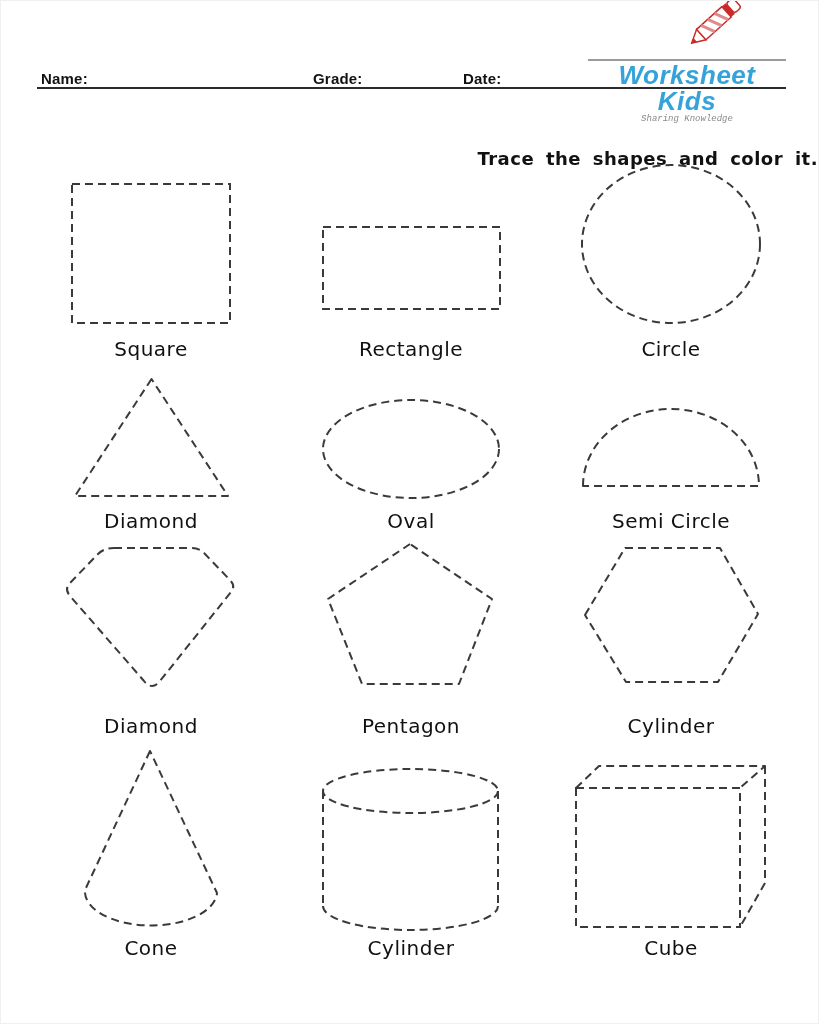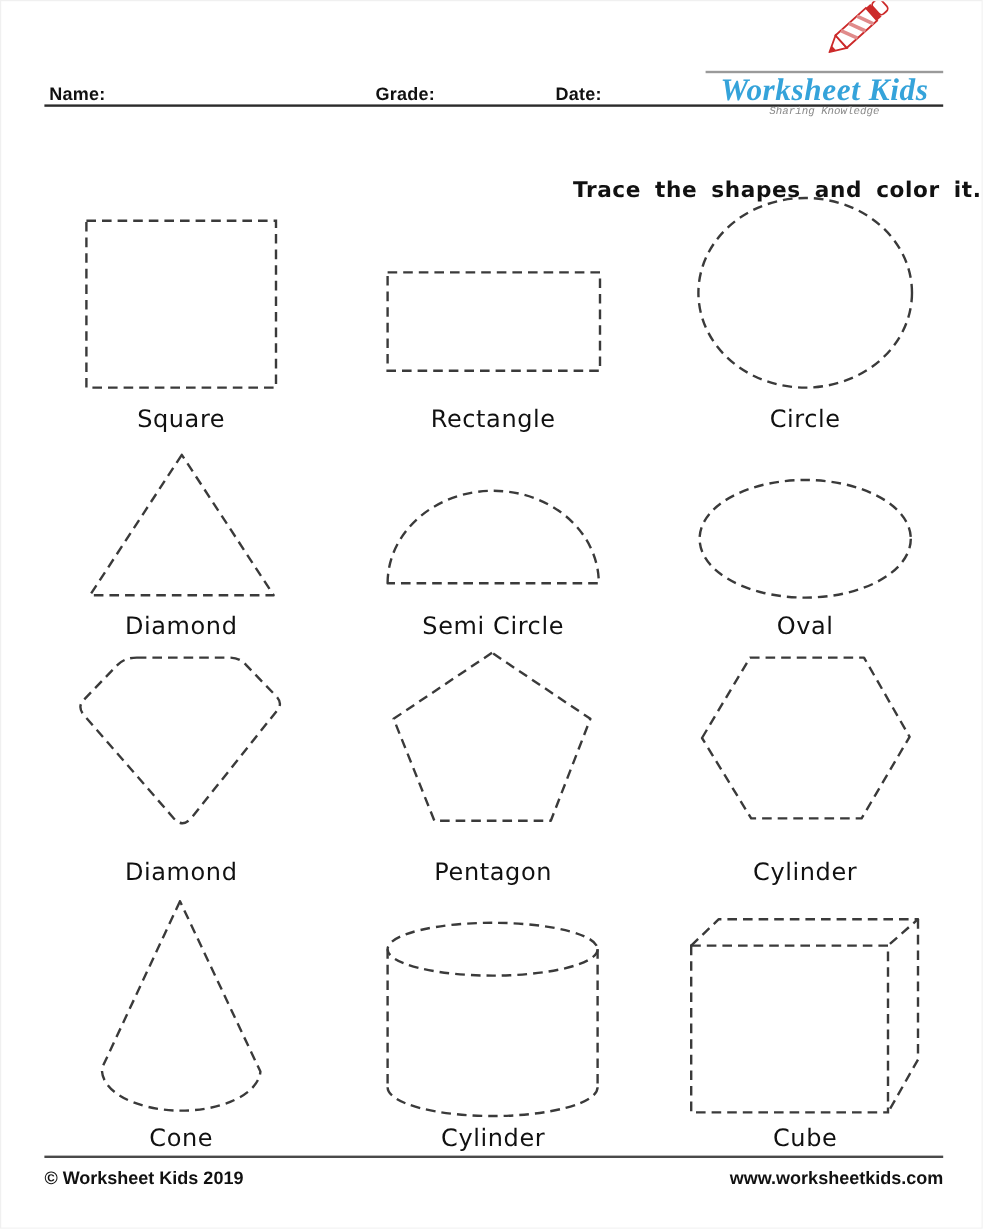--- a/index.html
+++ b/index.html
@@ -9,21 +9,21 @@
     box-sizing:border-box;border:1px solid #f0f0f0;
   }
   
   .hdr-underline{position:absolute;left:36px;right:32px;top:86px;border-top:2px solid #2b2b2b;}
   .blank-label{position:absolute;top:69px;font-size:15px;font-weight:bold;letter-spacing:.2px;}
   .lbl-name{left:40px;} .lbl-grade{left:312px;} .lbl-date{left:462px;}
   
   .logo{position:absolute;top:28px;right:30px;width:202px;text-align:center;}
   .logo-grayline{position:absolute;top:30px;left:2px;right:2px;border-top:2px solid #9a9a9a;}
   .pencil{position:absolute;top:-16px;left:98px;transform:rotate(-42deg);transform-origin:center;}
-  .brand{position:relative;margin-top:33px;font-family:Liberation Serif, serif;font-style:italic;
+  .brand{position:relative;margin-top:33px;font-family:Liberation Sans, sans-serif;font-style:italic;
          font-weight:bold;font-size:26px;line-height:26px;color:#35A3DA;letter-spacing:.5px;}
   .tagline{position:relative;font-family:Liberation Mono, monospace;font-style:italic;
            font-size:9px;color:#8a8a8a;margin-top:0px;}
   
   .title{position:absolute;top:92px;left:0;right:0;text-align:center;
          font-family:"DejaVu Sans",sans-serif;font-weight:bold;font-size:45px;letter-spacing:1px;}
   .subtitle{position:absolute;top:147px;left:0;right:0;text-align:right;
             font-family:"DejaVu Sans",sans-serif;font-weight:bold;font-size:18px;
             letter-spacing:.5px;word-spacing:5px;}
   
@@ -95,31 +95,31 @@
     </div>
 
     <div class="cell">
       <svg width="157" height="122" viewBox="0 0 157 122" style="margin-bottom:10px">
         <polygon class="dash round" points="78.5,2 2,119 155,119"></polygon>
       </svg>
       <div class="shape-label">Diamond</div>
     </div>
 
     <div class="cell">
+      <svg width="180" height="102" viewBox="0 0 180 102" style="margin-bottom:9px">
+        <ellipse class="dash" cx="90" cy="51" rx="88" ry="49"></ellipse>
+      </svg>
+      <div class="shape-label">Oval</div>
+    </div>
+
+    <div class="cell">
       <svg width="180" height="82" viewBox="0 0 180 82" style="margin-bottom:20px">
         <path class="dash round" d="M2,79 A88,77 0 0 1 178,79 Z"></path>
       </svg>
       <div class="shape-label">Semi Circle</div>
-    </div>
-
-    <div class="cell">
-      <svg width="180" height="102" viewBox="0 0 180 102" style="margin-bottom:9px">
-        <ellipse class="dash" cx="90" cy="51" rx="88" ry="49"></ellipse>
-      </svg>
-      <div class="shape-label">Oval</div>
     </div>
 
     <div class="cell">
       <svg width="180" height="150" viewBox="0 0 180 150" style="margin-bottom:20px">
         <path class="dash round" d="M53,4 L130,4 Q139,4 144,10 L169,36 Q175,42 170,48 L99,137 Q91,147 83,137 L9,52 Q3,45 9,39 L37,10 Q43,4 53,4 Z"></path>
       </svg>
       <div class="shape-label">Diamond</div>
     </div>
 
     <div class="cell">
@@ -157,18 +157,14 @@
       <svg width="194" height="166" viewBox="0 0 194 166" style="margin-bottom:6px">
         <rect class="dash" x="2" y="24" width="164" height="139"></rect>
         <path class="dash round" d="M2,24 L25,2 L191,2 L166,24"></path>
         <path class="dash round" d="M191,2 L191,119 L166,163"></path>
       </svg>
       <div class="shape-label">Cube</div>
     </div>
 
   </div>
 
-  <div class="footer">
-    <span>© Worksheet Kids 2019</span>
-    <span>www.worksheetkids.com</span>
-  </div>
 
 </div>
 
 </body></html>

